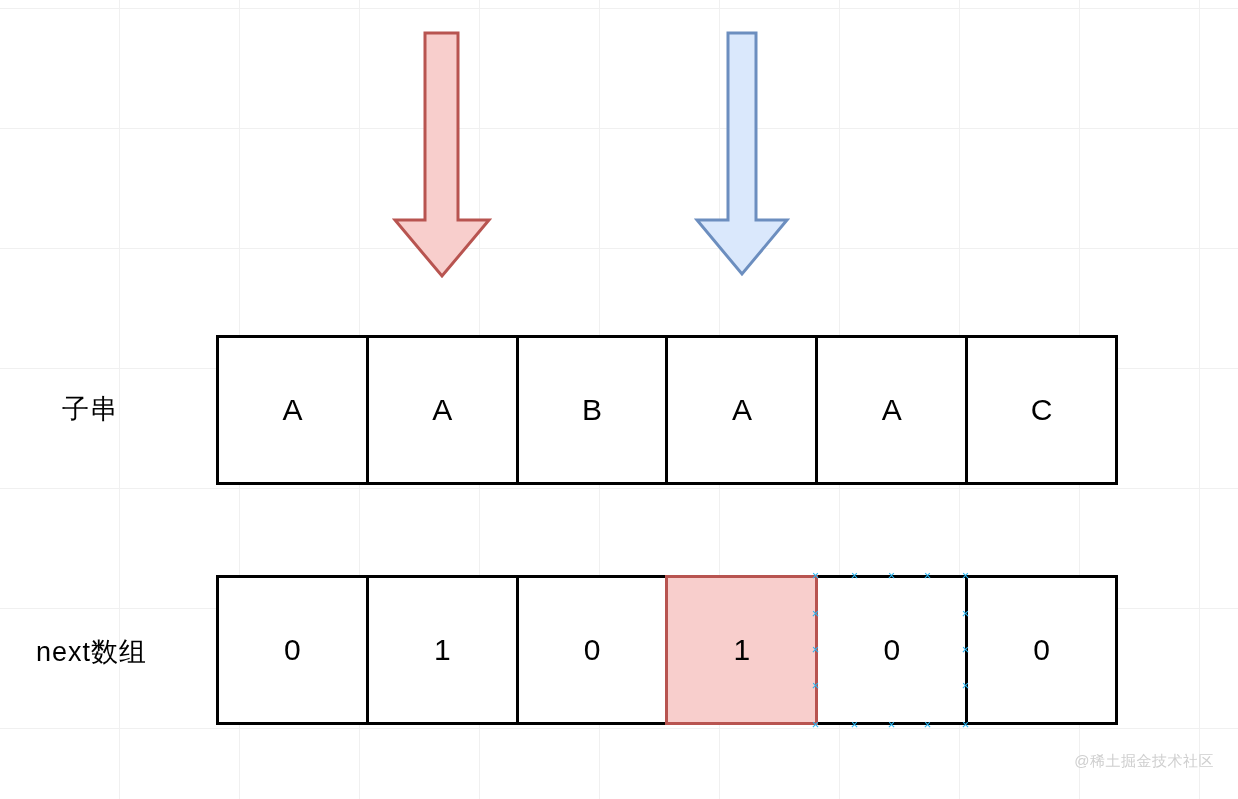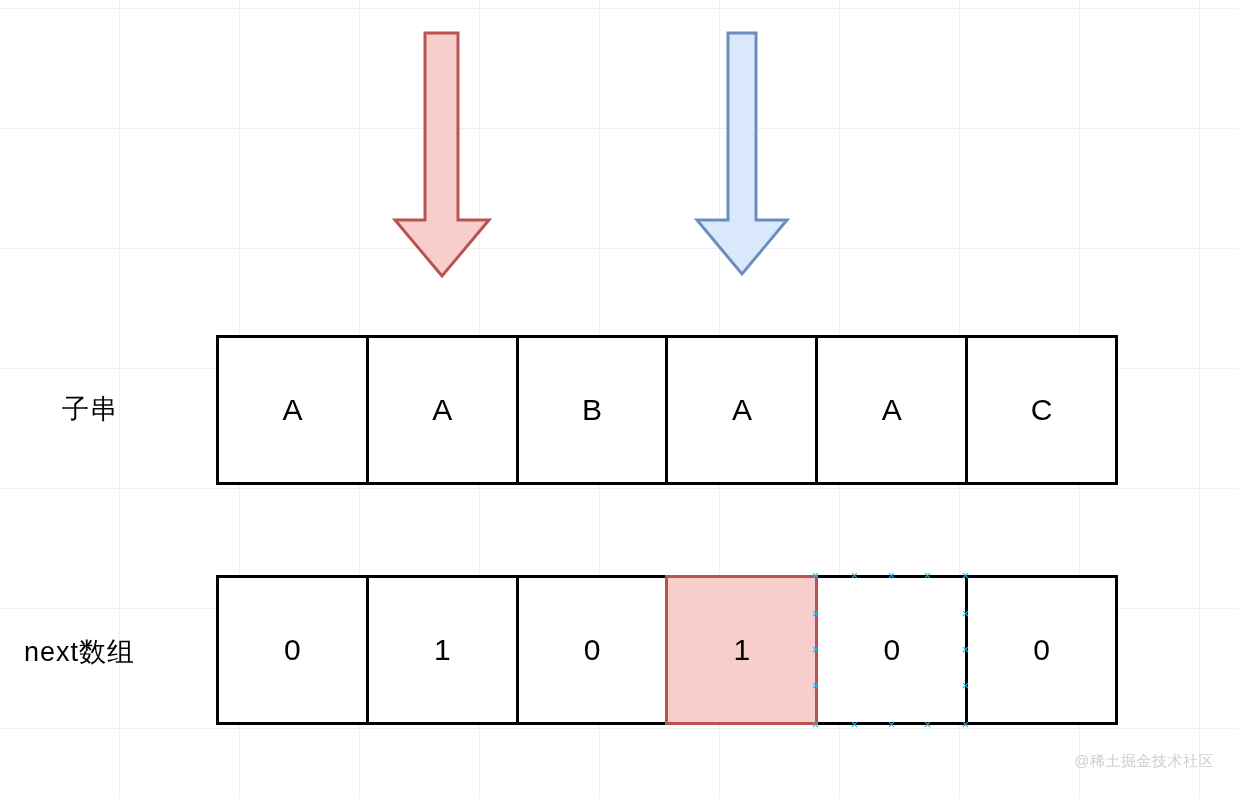--- a/index.html
+++ b/index.html
@@ -33,21 +33,21 @@
     font-size: 27px;
     line-height: 1;
     white-space: nowrap;
     letter-spacing: 1px;
   }
   #label-substring {
     left: 62px;
     top: 396px;
   }
   #label-nextarray {
-    left: 24px;
+    left: 36px;
     top: 639px;
   }
 
   
   .table-row {
     position: absolute;
     left: 216px;
     display: flex;
     border: 3px solid #000000;
     box-sizing: border-box;

